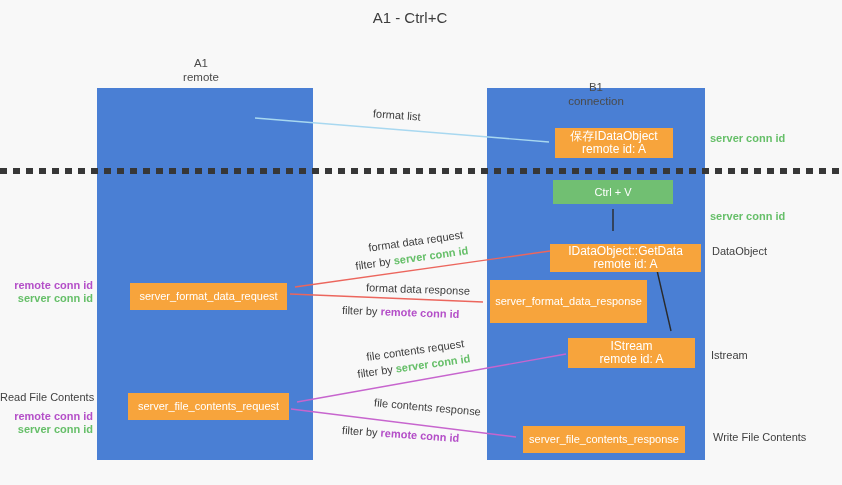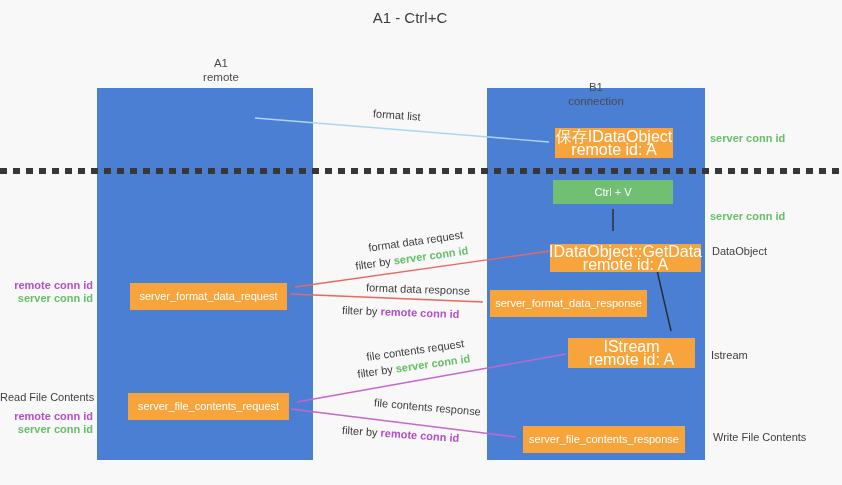--- a/index.html
+++ b/index.html
@@ -19,40 +19,40 @@
     position:relative;width:842px;height:485px;background:#f8f8f8;
     font-family:"Liberation Sans",sans-serif;color:var(--ink);overflow:hidden;padding-left:30px;
   }
   .title{position:absolute;left:300px;top:8px;width:220px;text-align:center;
     font-size:15px;line-height:20px;color:#3c3c3c;}
   .lane{position:absolute;top:88px;height:372px;background:var(--lane-blue);z-index:1;}
   .lane-left{left:97px;width:216px;}
   .lane-right{left:487px;width:218px;}
   .lane-header{position:absolute;top:56px;text-align:center;font-size:11.5px;
     line-height:14px;color:#4a4a4a;z-index:2;}
-  .lh-left{left:113px;width:216px;text-align:center;}
+  .lh-left{left:93px;width:216px;text-align:center;}
   .lh-right{left:487px;width:218px;margin-top:24px;}
   .dotted-divider{position:absolute;left:0;top:168px;width:842px;height:6px;z-index:3;
     background:repeating-linear-gradient(to right,#373737 0 7px,transparent 7px 13px);}
   .edges-layer{position:absolute;left:0;top:0;z-index:4;}
   .edges-layer path{fill:none;stroke-width:1.4px;}
   .st-blue{stroke:var(--arrow-blue);}
   .st-red{stroke:var(--arrow-red);}
   .st-purple{stroke:var(--arrow-purple);}
   .st-black{stroke:var(--arrow-black);stroke-width:1.6px;}
   .mf-blue{fill:var(--arrow-blue);}
   .mf-red{fill:var(--arrow-red);}
   .mf-purple{fill:var(--arrow-purple);}
   .mf-black{fill:var(--arrow-black);}
   .node{position:absolute;z-index:5;display:flex;flex-direction:column;align-items:center;
     justify-content:center;color:#fff;font-size:11px;line-height:13px;white-space:nowrap;
     text-align:center;}
   .node.green{background:var(--node-green);}
   .node.orange{background:var(--node-orange);}
-  .node.two{font-size:16px;line-height:13px;}
+  .node.two{font-size:12px;line-height:13px;}
   .edge-label{position:absolute;z-index:6;font-size:11px;white-space:nowrap;color:var(--ink);}
   .side-label{position:absolute;z-index:6;font-size:11px;white-space:nowrap;color:#3f3f3f;}
   .side-left{left:0;width:93px;text-align:right;}
   .green-text{color:var(--label-green);font-weight:bold;}
   .purple-text{color:var(--label-purple);font-weight:bold;}
 </style>
 </head>
 <body>
 
 <div class="canvas">
@@ -111,21 +111,21 @@
 
   <div class="node orange two" style="left:550px;top:244px;width:151px;height:28px">
     <span>IDataObject::GetData</span>
     <span>remote id: A</span>
   </div>
 
   <div class="node orange" style="left:130px;top:283px;width:157px;height:27px">
     <span>server_format_data_request</span>
   </div>
 
-  <div class="node orange" style="left:490px;top:290px;width:157px;height:27px">
+  <div class="node orange" style="left:490px;top:280px;width:157px;height:43px">
     <span>server_format_data_response</span>
   </div>
 
   <div class="node orange two" style="left:568px;top:338px;width:127px;height:30px">
     <span>IStream</span>
     <span>remote id: A</span>
   </div>
 
   <div class="node orange" style="left:128px;top:393px;width:161px;height:27px">
     <span>server_file_contents_request</span>

